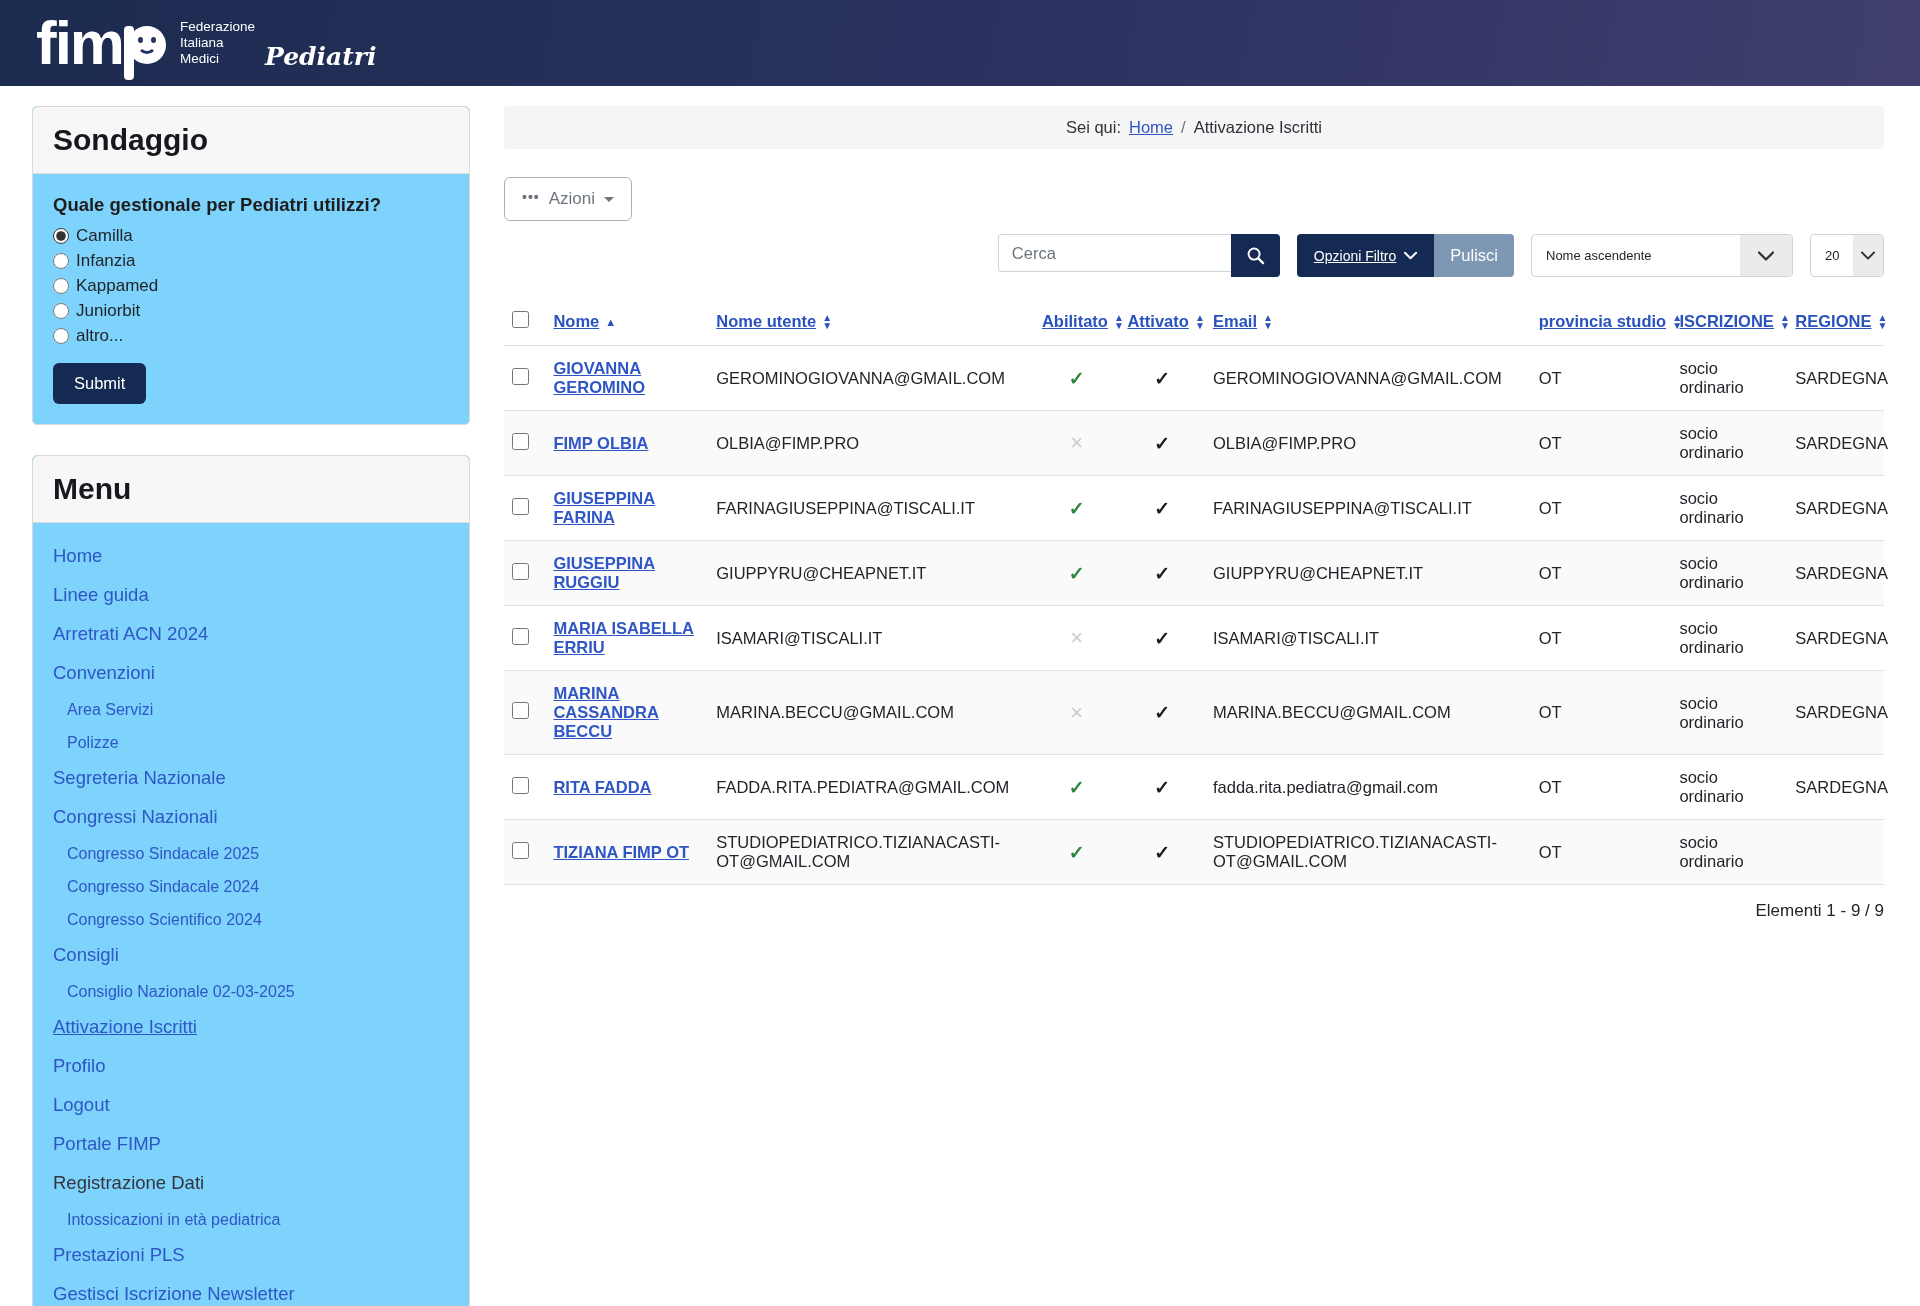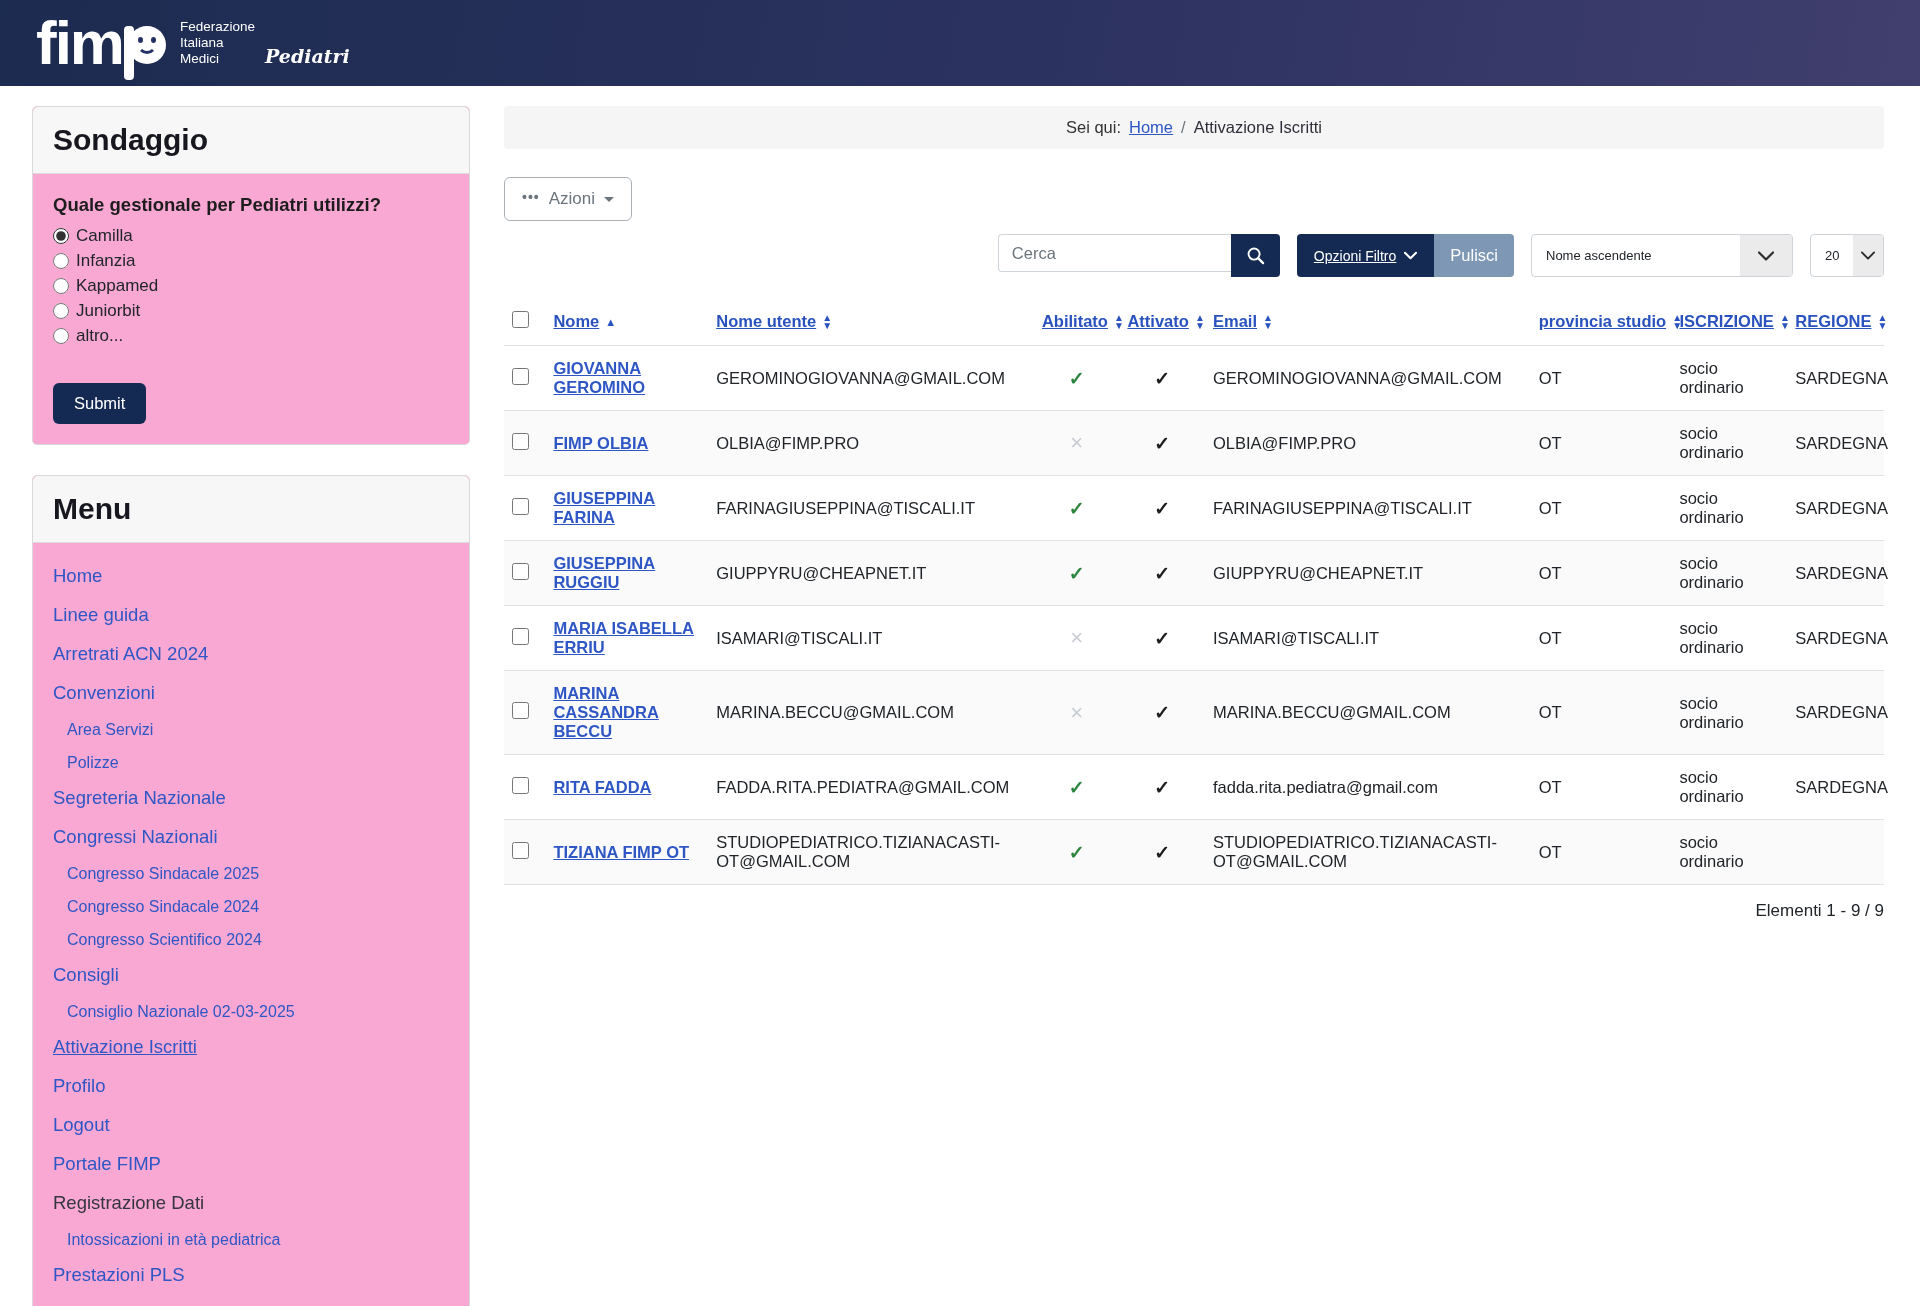--- a/index.html
+++ b/index.html
@@ -31,45 +31,45 @@
   .p-bowl .eye.l { left:10px; } .p-bowl .eye.r { left:23px; }
   .p-bowl .mouth {
     position:absolute; left:9px; top:16px; width:20px; height:12px;
     border:3px solid #243166; border-top:none; border-left-color:transparent; border-right-color:transparent;
     border-radius: 0 0 20px 20px;
   }
   .logo-org { margin-left: 14px; font-size: 13.5px; line-height: 1.2; color:#fff; font-weight: 500; }
   .logo-script {
     margin-left: 10px; margin-top: 26px;
     font-family: "DejaVu Serif", serif; font-style: italic; font-weight: bold;
-    font-size: 19px; color:#fff;
+    font-size: 25px; color:#fff;
   }
 
   
   .page-wrap { display:flex; gap:34px; padding: 20px 36px 40px 32px; align-items:flex-start; }
   .sidebar { width: 438px; flex-shrink:0; }
   .main { flex:1; min-width:0; }
 
   
-  .card { border:1px solid #d9d9d9; border-radius:5px; margin-bottom:30px; background:#f9a8d4; }
+  .card { border:1px solid #d9d9d9; border-radius:5px; margin-bottom:30px; background:#7dd3fc; }
   .card-header {
     background:#f7f7f7; border-bottom:1px solid #dcdcdc; border-radius:5px 5px 0 0;
     padding: 16px 20px;
   }
   .card-title { font-size: 30px; font-weight: bold; color:#17171f; }
   .card-body { padding: 20px; }
 
   .survey-question { font-weight: bold; font-size: 18.5px; color:#1d1d1d; margin-bottom: 10px; }
   .radio-row { display:flex; align-items:center; gap:7px; margin: 5px 0; font-size: 17px; color:#212529; }
   .radio-row input { width:16px; height:16px; accent-color:#333; }
   .btn-navy {
     display:inline-block; background:#152a52; color:#fff; border:none; border-radius:6px;
     font-size: 16.5px; padding: 11px 21px; cursor:pointer; font-family: inherit;
   }
-  .survey-submit { margin-top: 32px; }
+  .survey-submit { margin-top: 12px; }
 
   .menu-list { padding: 22px 20px; }
   .menu-item { display:block; margin: 0 0 17px 0; font-size: 18.5px; color:#2e56c5; text-decoration:none; cursor:pointer; }
   .menu-item.sub { margin-left: 14px; font-size: 16px; margin-bottom: 15px; }
   .menu-item.active { text-decoration: underline; }
   .menu-item.plain { color:#35353f; cursor:default; }
   .menu-item:last-child { margin-bottom: 4px; }
 
   
   .breadcrumb {

